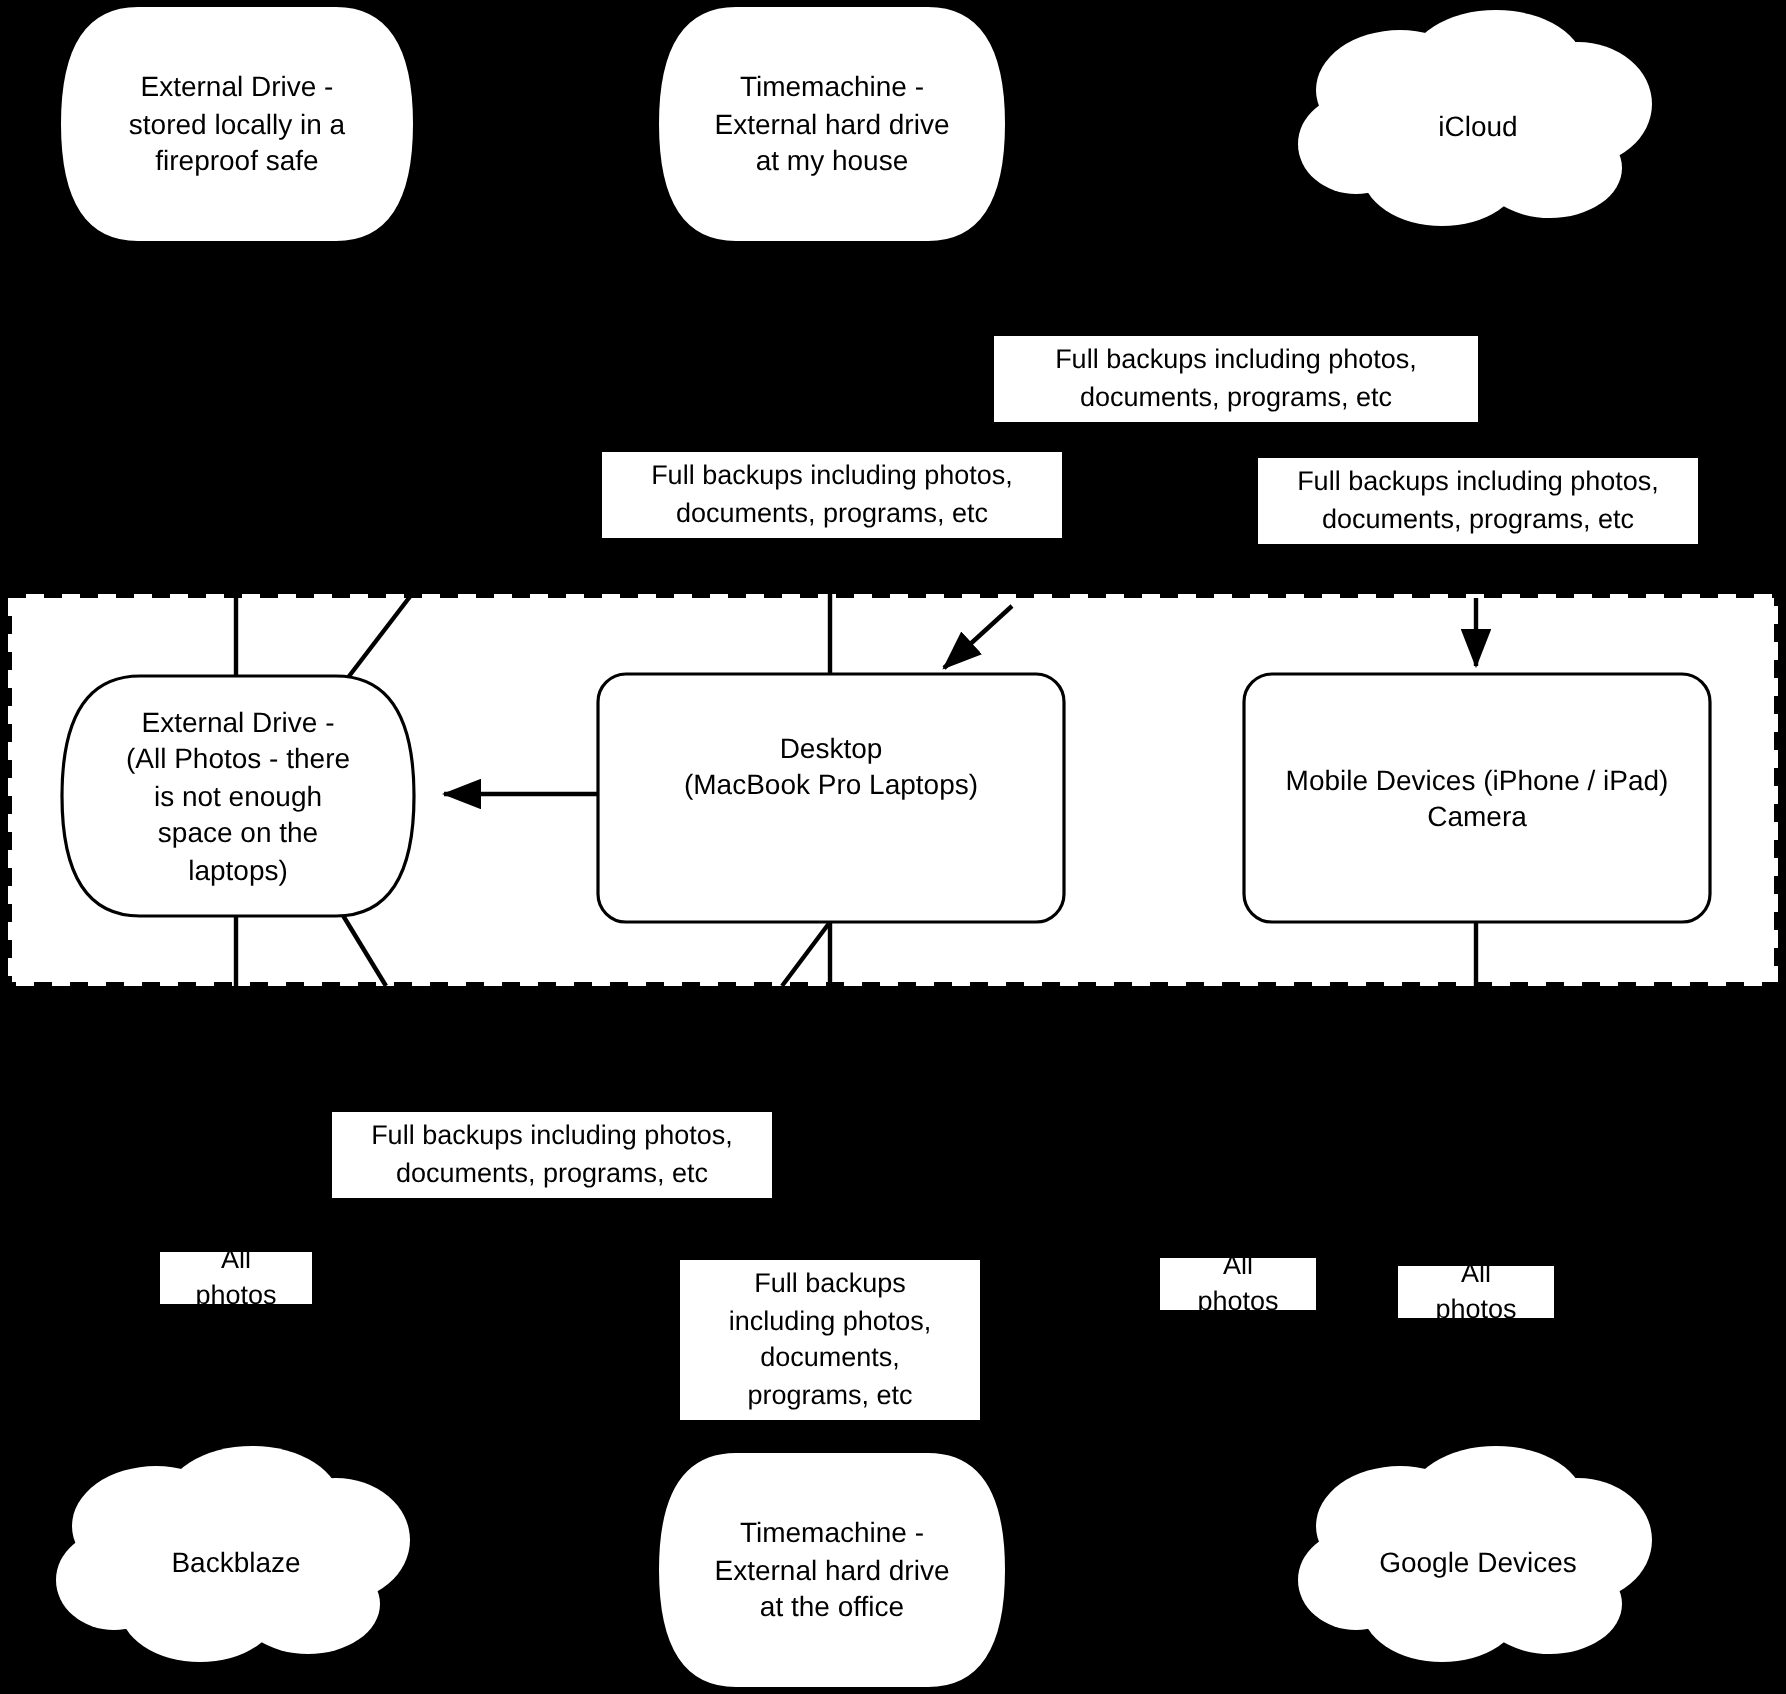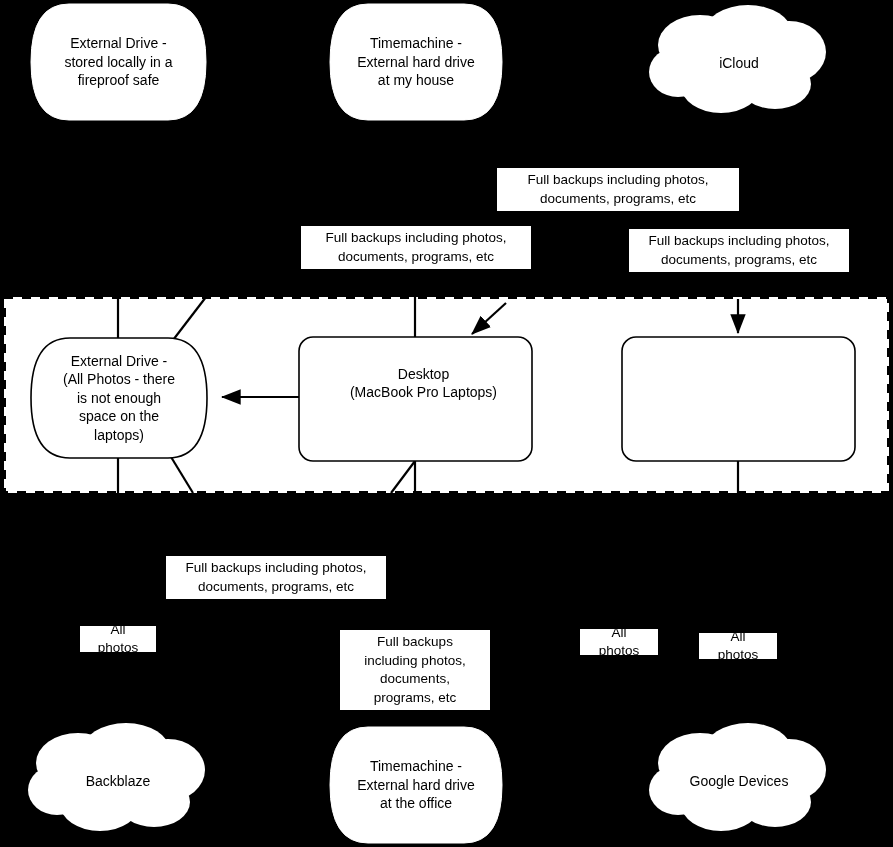--- a/index.html
+++ b/index.html
@@ -157,23 +157,25 @@
 at my house</div>
 
   <div class="node-label" style="left:654px; top:12px; width:170px; height:103px;">iCloud</div>
 
   <div class="node-label" style="left:31px; top:338px; width:176px; height:120px;">External Drive -
 (All Photos - there
 is not enough
 space on the
 laptops)</div>
 
-  <div class="node-label" style="left:299px; top:337px; width:233px; height:92px;margin-left:8px;">Desktop
+  <div class="node-label" style="left:299px; top:337px; width:233px; height:92px;">Desktop
 (MacBook Pro Laptops)</div>
 
+  <div class="node-label" style="left:622px; top:337px; width:233px; height:124px;">Mobile Devices (iPhone / iPad)
+Camera</div>
 
   <div class="node-label" style="left:33px; top:730px; width:170px; height:103px;">Backblaze</div>
 
   <div class="node-label" style="left:330px; top:727px; width:172px; height:116px;">Timemachine -
 External hard drive
 at the office</div>
 
   <div class="node-label" style="left:654px; top:730px; width:170px; height:103px;">Google Devices</div>
 
 

